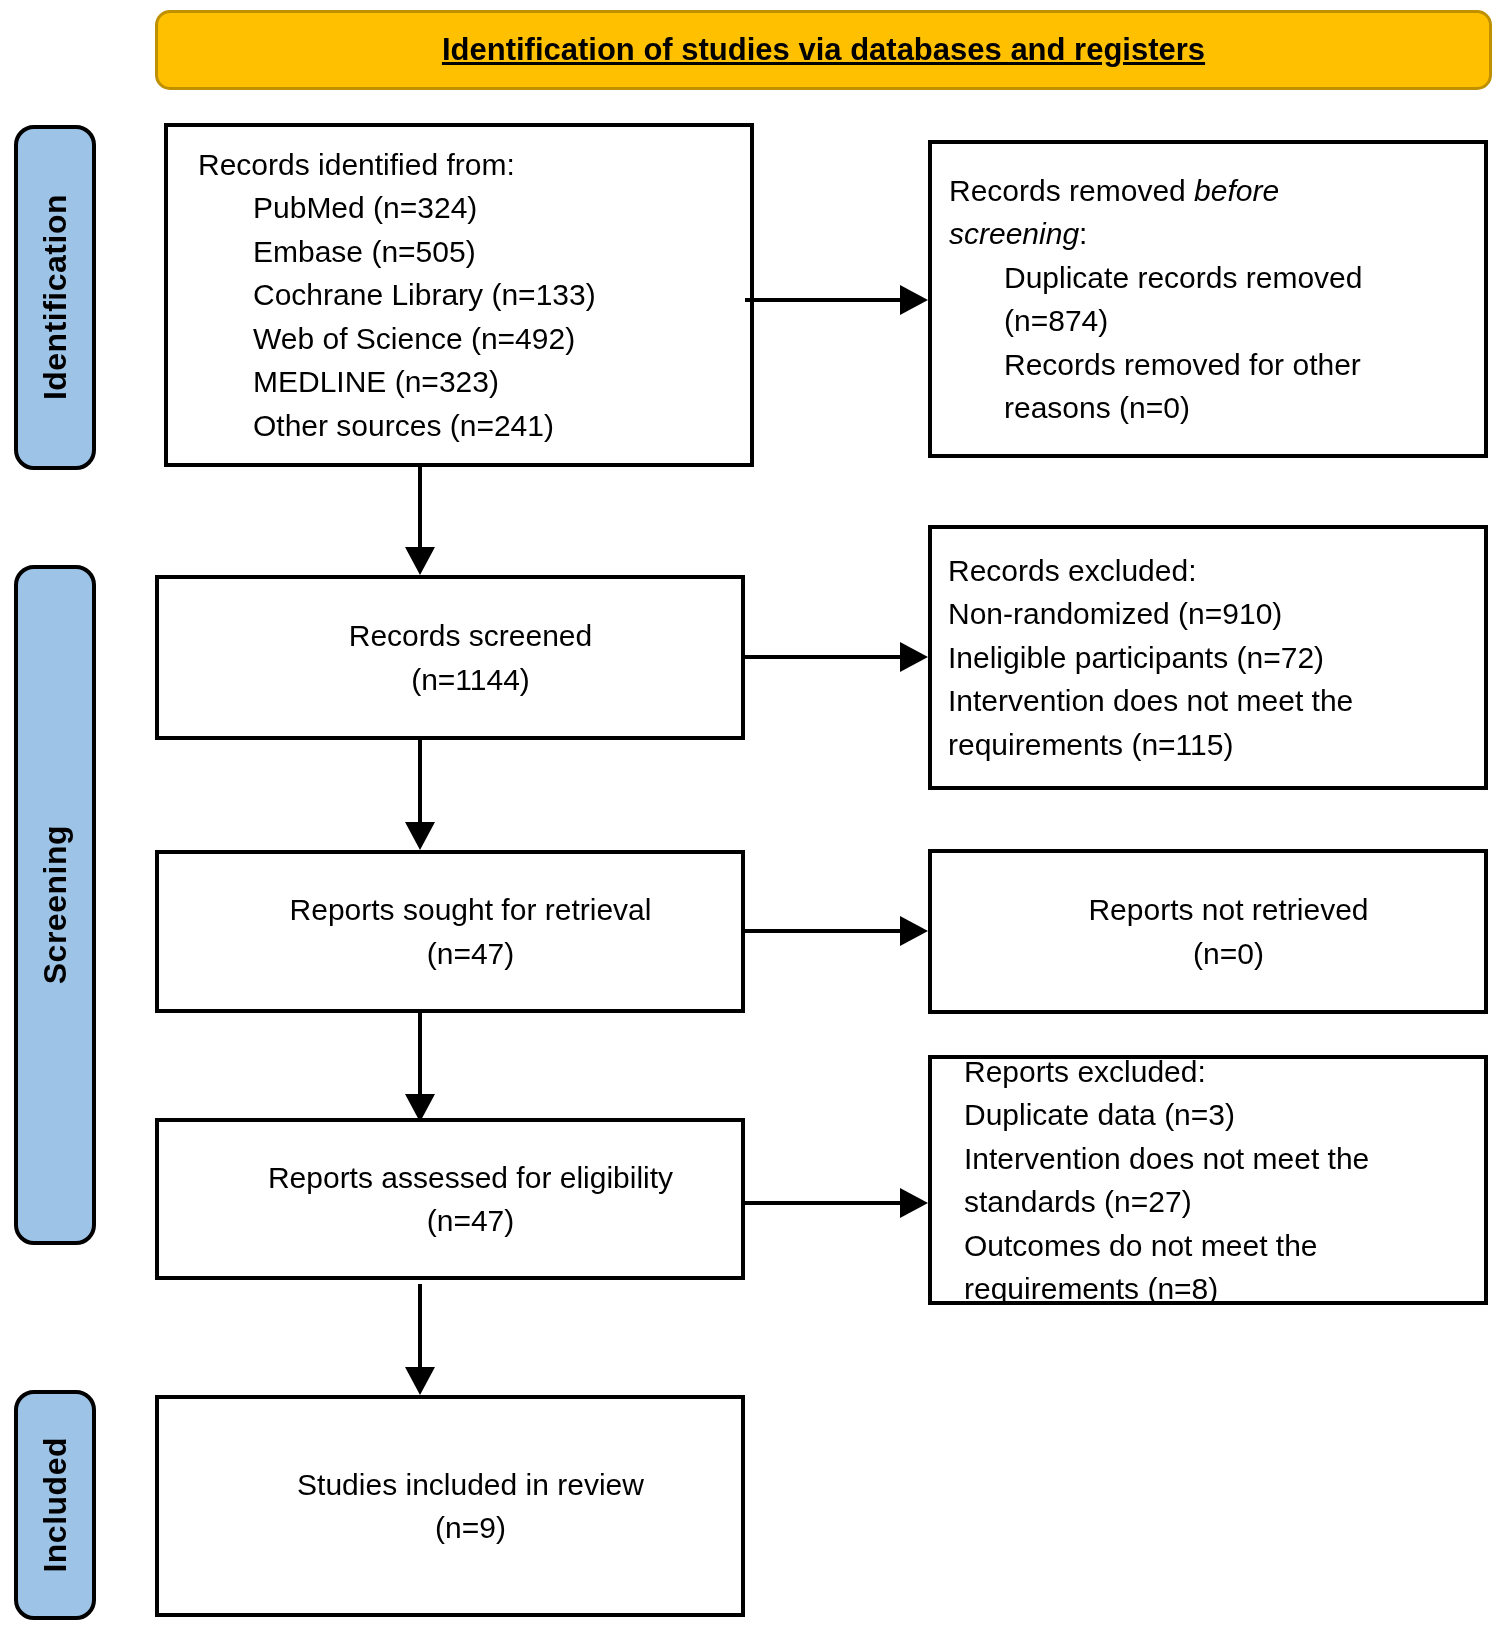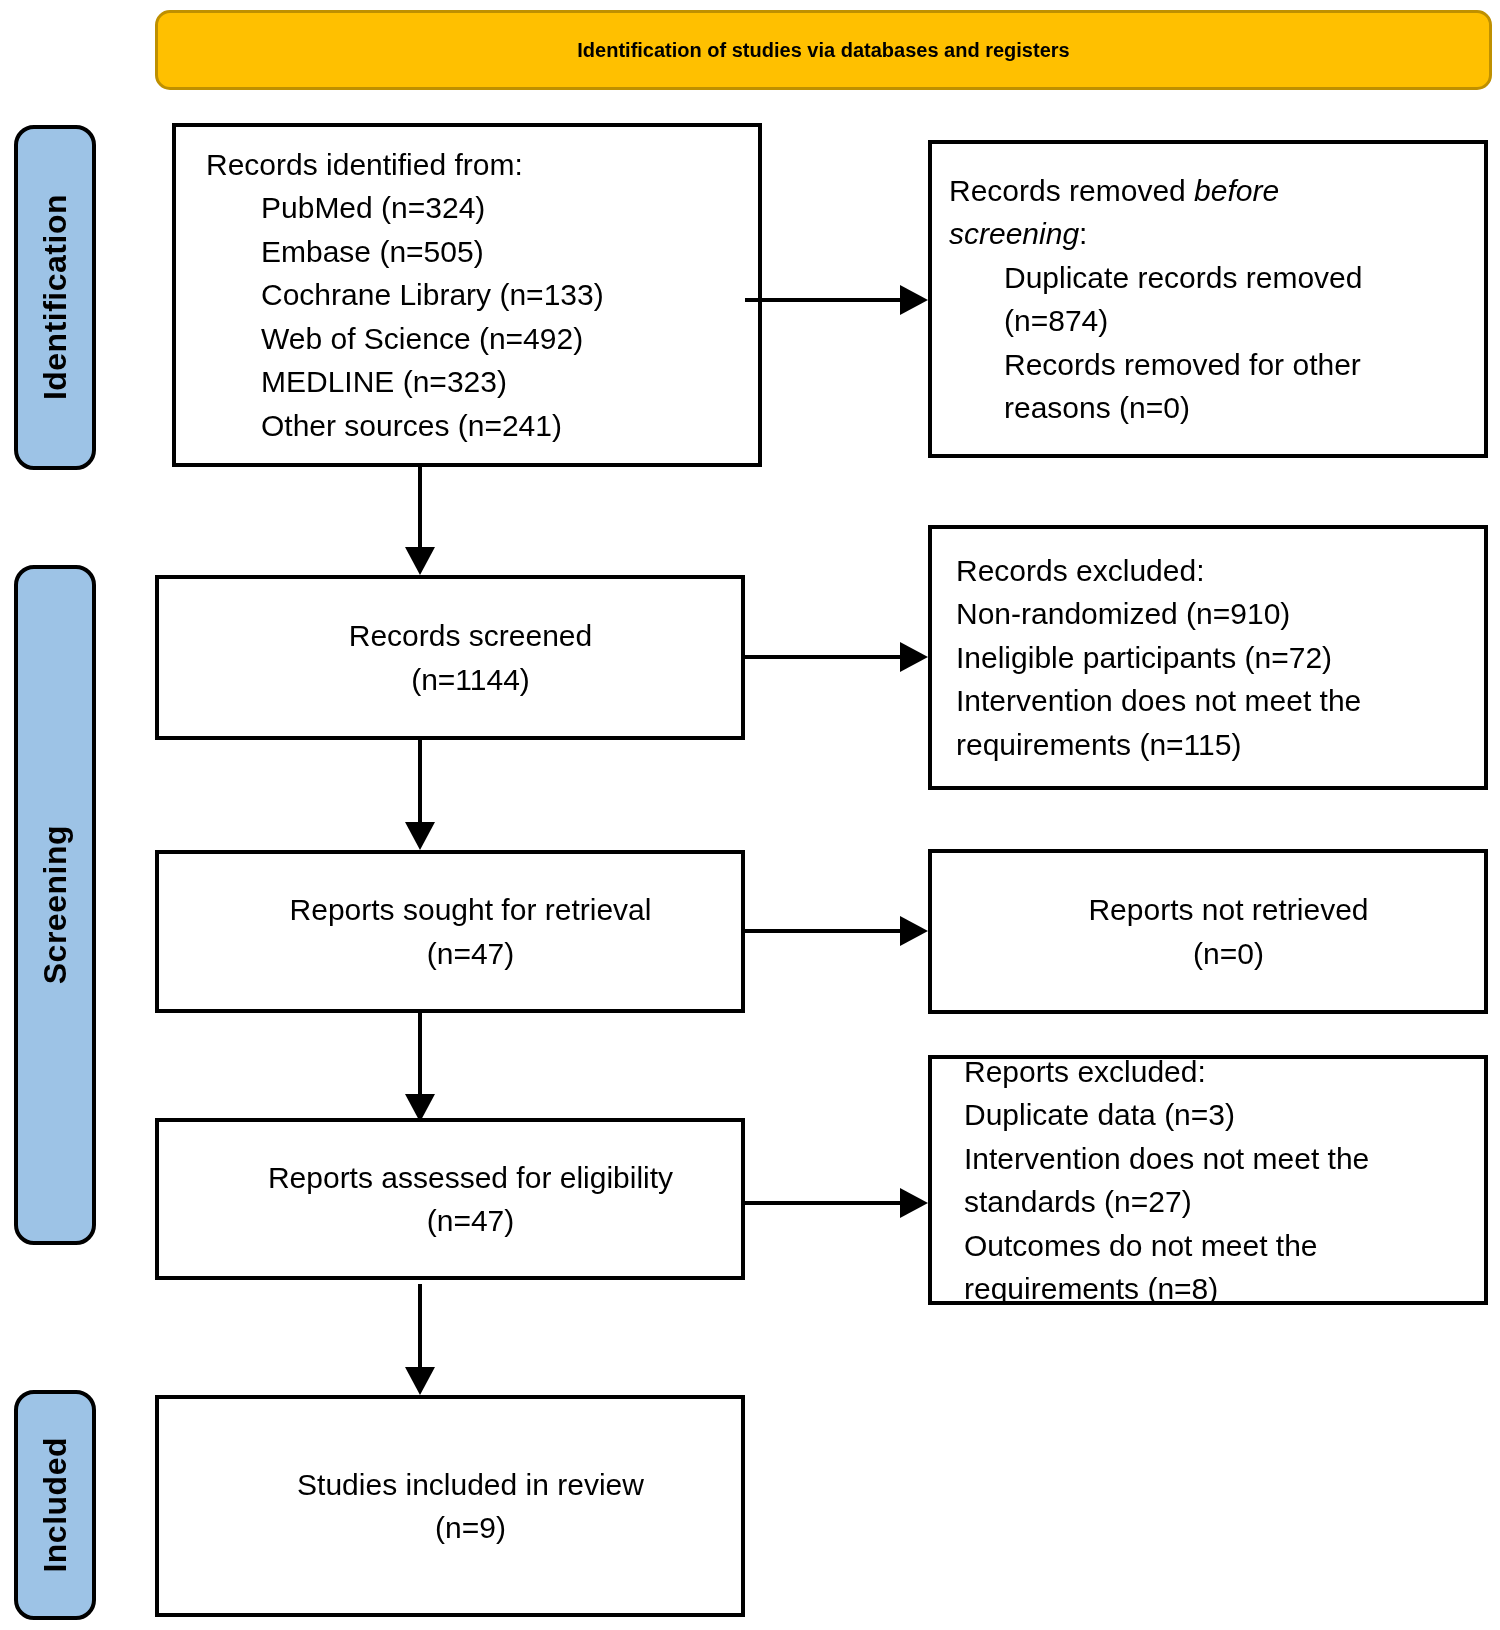--- a/index.html
+++ b/index.html
@@ -15,21 +15,22 @@
   .banner {
     position: absolute;
     left: 155px; top: 10px;
     width: 1337px; height: 80px;
     background: #FFC000;
     border: 3px solid #BF9000;
     border-radius: 15px;
     box-sizing: border-box;
     display: flex; align-items: center; justify-content: center;
     font-weight: bold;
-    font-size: 20px;
+    font-size: 31px;
+    text-decoration: underline;
   }
 
   .stage {
     position: absolute;
     left: 14px; width: 82px;
     background: #9DC3E6;
     border: 4px solid #000000;
     border-radius: 20px;
     box-sizing: border-box;
     display: flex; align-items: center; justify-content: center;
@@ -91,21 +92,21 @@
   <div class="stage" style="top:125px; height:345px;">
     <span class="stage-text">Identification</span>
   </div>
   <div class="stage" style="top:565px; height:680px;">
     <span class="stage-text">Screening</span>
   </div>
   <div class="stage" style="top:1390px; height:230px;">
     <span class="stage-text">Included</span>
   </div>
 
-  <div class="box list-box" style="left:172px; top:123px; width:590px; height:344px;">
+  <div class="box list-box" style="left:164px; top:123px; width:590px; height:344px;">
     <div>Records identified from:</div>
     <div class="indent">PubMed (n=324)</div>
     <div class="indent">Embase (n=505)</div>
     <div class="indent">Cochrane Library (n=133)</div>
     <div class="indent">Web of Science (n=492)</div>
     <div class="indent">MEDLINE (n=323)</div>
     <div class="indent">Other sources (n=241)</div>
   </div>
 
   <div class="box center-box" style="left:155px; top:575px; width:590px; height:165px;">
@@ -130,21 +131,21 @@
 
   <div class="box list-box" style="left:928px; top:140px; width:560px; height:318px; padding-left:17px;">
     <div>
       <span>Records removed </span><i>before</i><br>
       <i>screening</i><span>:</span>
     </div>
     <div class="indent">Duplicate records removed (n=874)</div>
     <div class="indent">Records removed for other reasons (n=0)</div>
   </div>
 
-  <div class="box list-box" style="left:928px; top:525px; width:560px; height:265px; padding-left:24px;">
+  <div class="box list-box" style="left:928px; top:525px; width:560px; height:265px; padding-left:16px;">
     <div>Records excluded:</div>
     <div>Non-randomized (n=910)</div>
     <div>Ineligible participants (n=72)</div>
     <div>Intervention does not meet the requirements (n=115)</div>
   </div>
 
   <div class="box center-box" style="left:928px; top:849px; width:560px; height:165px;">
     <div>Reports not retrieved</div>
     <div>(n=0)</div>
   </div>

